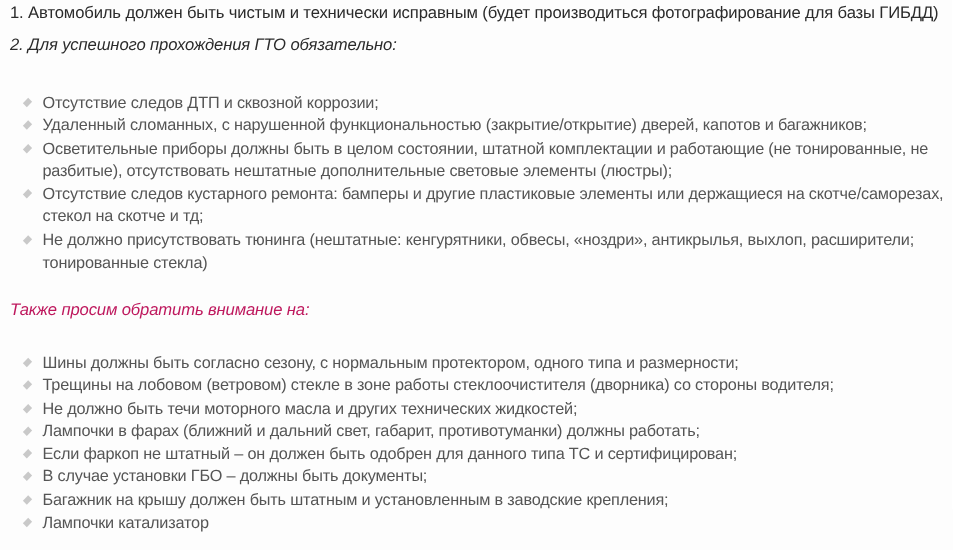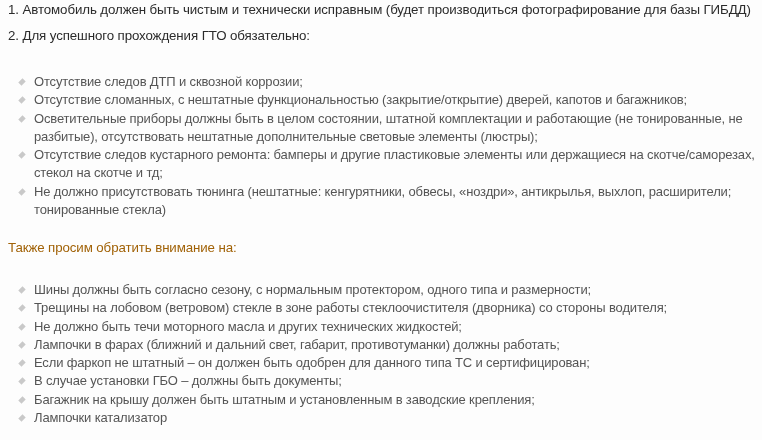--- a/index.html
+++ b/index.html
@@ -26,21 +26,21 @@
   .numbered {
     position: absolute;
     left: 8px;
     font-size: 13.3px;
     font-weight: normal;
     color: #2b2b2b;
     letter-spacing: -0.1px;
     white-space: nowrap;
   }
   .n1 { top: 2px; }
-  .n2 { top: 28px; }
+  .n2 { top: 28px; font-style: italic; }
 
   .list {
     position: absolute;
     left: 6px;
     margin: 12px;
     padding: 0;
     list-style: none;
   }
   .list li {
     position: relative;
@@ -61,36 +61,37 @@
     transform: rotate(45deg) scaleX(0.75);
   }
   .list1 { top: 61px; }
   .list2 { top: 269px; }
 
   .section-title {
     position: absolute;
     left: 8px;
     top: 240px;
     font-size: 13.3px;
-    color: #a16207;
+    color: #be185d;
     letter-spacing: -0.1px;
     white-space: nowrap;
+    font-style: italic;
   }
 </style>
 </head>
 <body>
 
 <div class="page">
 
   <div class="numbered n1">1. Автомобиль должен быть чистым и технически исправным (будет производиться фотографирование для базы ГИБДД)</div>
   <div class="numbered n2">2. Для успешного прохождения ГТО обязательно:</div>
 
   <ul class="list list1">
     <li><span class="bullet"></span><span>Отсутствие следов ДТП и сквозной коррозии;</span></li>
-    <li><span class="bullet"></span><span>Отсутствие сломанных, с нештатные функциональностью (закрытие/открытие) дверей, капотов и багажников;</span></li>
+    <li><span class="bullet"></span><span>Удаленный сломанных, с нарушенной функциональностью (закрытие/открытие) дверей, капотов и багажников;</span></li>
     <li><span class="bullet"></span><span>Осветительные приборы должны быть в целом состоянии, штатной комплектации и работающие (не тонированные, не разбитые), отсутствовать нештатные дополнительные световые элементы (люстры);</span></li>
     <li><span class="bullet"></span><span>Отсутствие следов кустарного ремонта: бамперы и другие пластиковые элементы или держащиеся на скотче/саморезах, стекол на скотче и тд;</span></li>
     <li><span class="bullet"></span><span>Не должно присутствовать тюнинга (нештатные: кенгурятники, обвесы, «ноздри», антикрылья, выхлоп, расширители; тонированные стекла)</span></li>
   </ul>
 
   <div class="section-title">Также просим обратить внимание на:</div>
 
   <ul class="list list2">
     <li><span class="bullet"></span><span>Шины должны быть согласно сезону, с нормальным протектором, одного типа и размерности;</span></li>
     <li><span class="bullet"></span><span>Трещины на лобовом (ветровом) стекле в зоне работы стеклоочистителя (дворника) со стороны водителя;</span></li>

